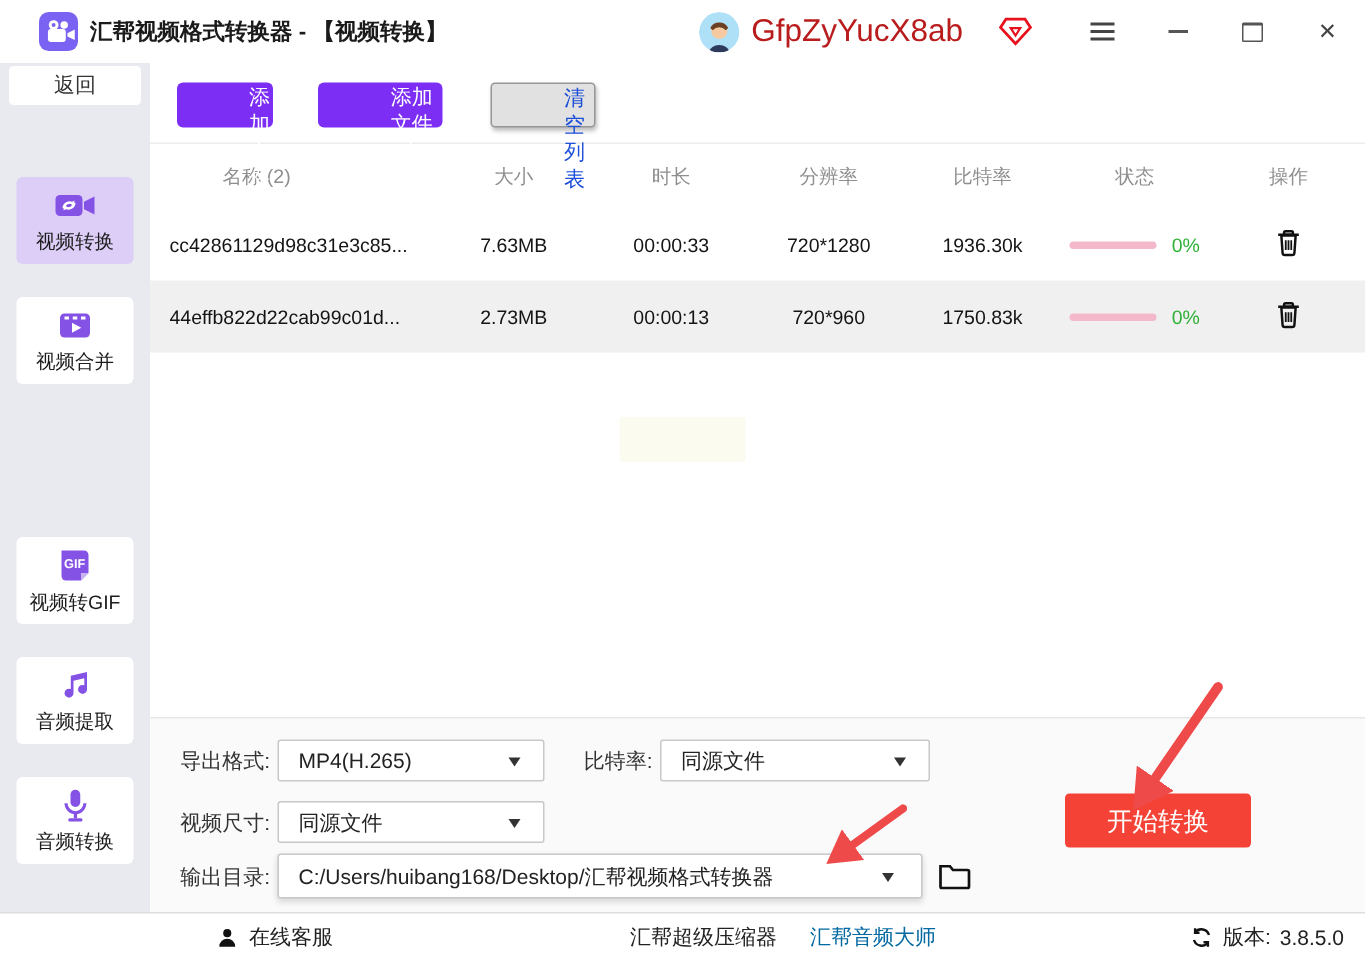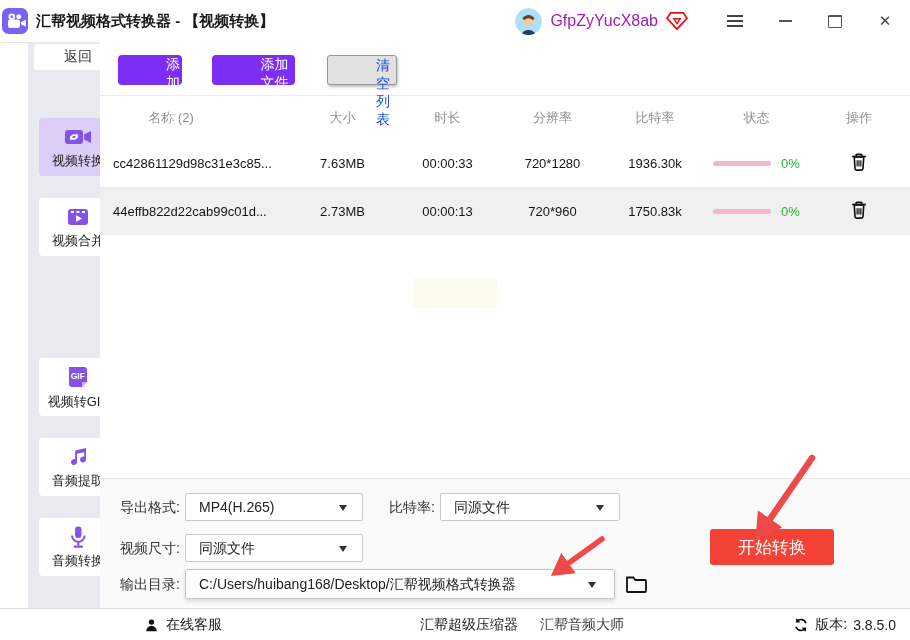--- a/index.html
+++ b/index.html
@@ -2,36 +2,36 @@
 <html><head>
 <meta charset="utf-8">
 <style>
   html,body{margin:0;padding:0;background:#fff;}
   .app{position:relative;width:910px;height:640px;overflow:hidden;
        font-family:"Liberation Sans","DejaVu Sans",sans-serif;background:#fff;}
 
   
   .titlebar{position:absolute;left:0;top:0;width:910px;height:42px;background:#fff;
             border-bottom:1px solid #e7e7e7;display:flex;align-items:center;}
-  .title-left{display:flex;align-items:center;gap:8px;padding-left:2px;}
+  .title-left{display:flex;align-items:center;gap:8px;padding-left:26px;}
   .app-icon svg{display:block;}
   .app-title{font-size:15px;font-weight:bold;color:#1b1b1b;}
   .title-right{position:absolute;right:0;top:0;height:42px;display:flex;align-items:center;gap:0;}
   .avatar{width:27px;height:27px;border-radius:50%;overflow:hidden;margin-right:8px;cursor:pointer;}
-  .username{font-size:16px;color:#a21caf;margin-right:8px;cursor:pointer;}
+  .username{font-size:21px;color:#b91c1c;margin-right:24px;cursor:pointer;}
   .vip{margin-right:22px;cursor:pointer;display:flex;align-items:center;}
   .winbtn{width:50px;height:42px;display:flex;align-items:center;justify-content:center;cursor:pointer;color:#444;}
   .menu-bars{display:flex;flex-direction:column;gap:3px;}
   .menu-bars i{display:block;width:16px;height:2px;background:#444;}
   .min-bar{display:block;width:13px;height:2px;background:#555;}
   .max-box{display:block;width:12px;height:10px;border:1.5px solid #555;border-top-width:2.5px;border-radius:1px;}
   .close-x{font-size:15px;color:#444;}
 
   
-  .sidebar{position:absolute;left:0;top:42px;width:114px;height:566px;background:#e8eaef;margin-left:28px;}
+  .sidebar{position:absolute;left:0;top:42px;width:114px;height:566px;background:#e8eaef;}
   .back-btn{position:absolute;left:6px;top:2px;width:88px;height:26px;background:#fff;border-radius:3px;
             display:flex;align-items:center;justify-content:center;font-size:14px;color:#333;cursor:pointer;}
   .side-item{position:absolute;left:11px;width:78px;height:58px;background:#fff;border-radius:4px;
              display:flex;flex-direction:column;align-items:center;justify-content:center;gap:3px;cursor:pointer;}
   .side-item.active{background:#dccef7;}
   .side-item .lbl{font-size:13px;color:#1c1c1c;white-space:nowrap;}
   .side-item svg{display:block;}
 
   
   .main{position:absolute;left:100px;top:42px;width:810px;height:436px;background:#fff;}
@@ -65,21 +65,21 @@
   .caret{position:absolute;right:15px;top:11px;width:0;height:0;
          border-left:4.5px solid transparent;border-right:4.5px solid transparent;border-top:6px solid #333;}
   .folder-btn{position:absolute;background:none;border:none;padding:0;cursor:pointer;width:24px;height:24px;}
   .start-btn{position:absolute;left:610px;top:50px;width:124px;height:36px;background:#f44336;color:#fff;
              border:none;border-radius:3px;font-size:17px;cursor:pointer;font-family:inherit;}
 
   
   .footer{position:absolute;left:0;top:608px;width:910px;height:32px;background:#fff;border-top:1px solid #dedede;}
   .foot-item{position:absolute;top:0;height:32px;display:flex;align-items:center;gap:6px;font-size:14px;
              color:#222;cursor:pointer;}
-  .foot-link-gray{color:#404040;}
+  .foot-link-gray{color:#0369a1;}
   .version{position:absolute;right:14px;top:0;height:32px;display:flex;align-items:center;gap:6px;
            font-size:14px;color:#222;}
 
   
   .anno{position:absolute;pointer-events:none;}
 </style>
 </head>
 <body>
 
 <div class="app">

